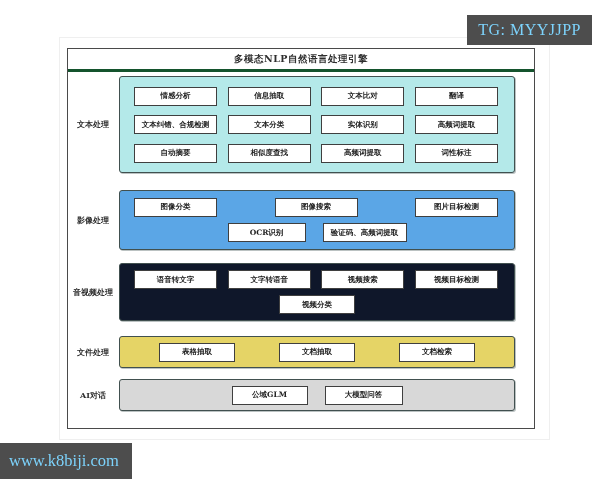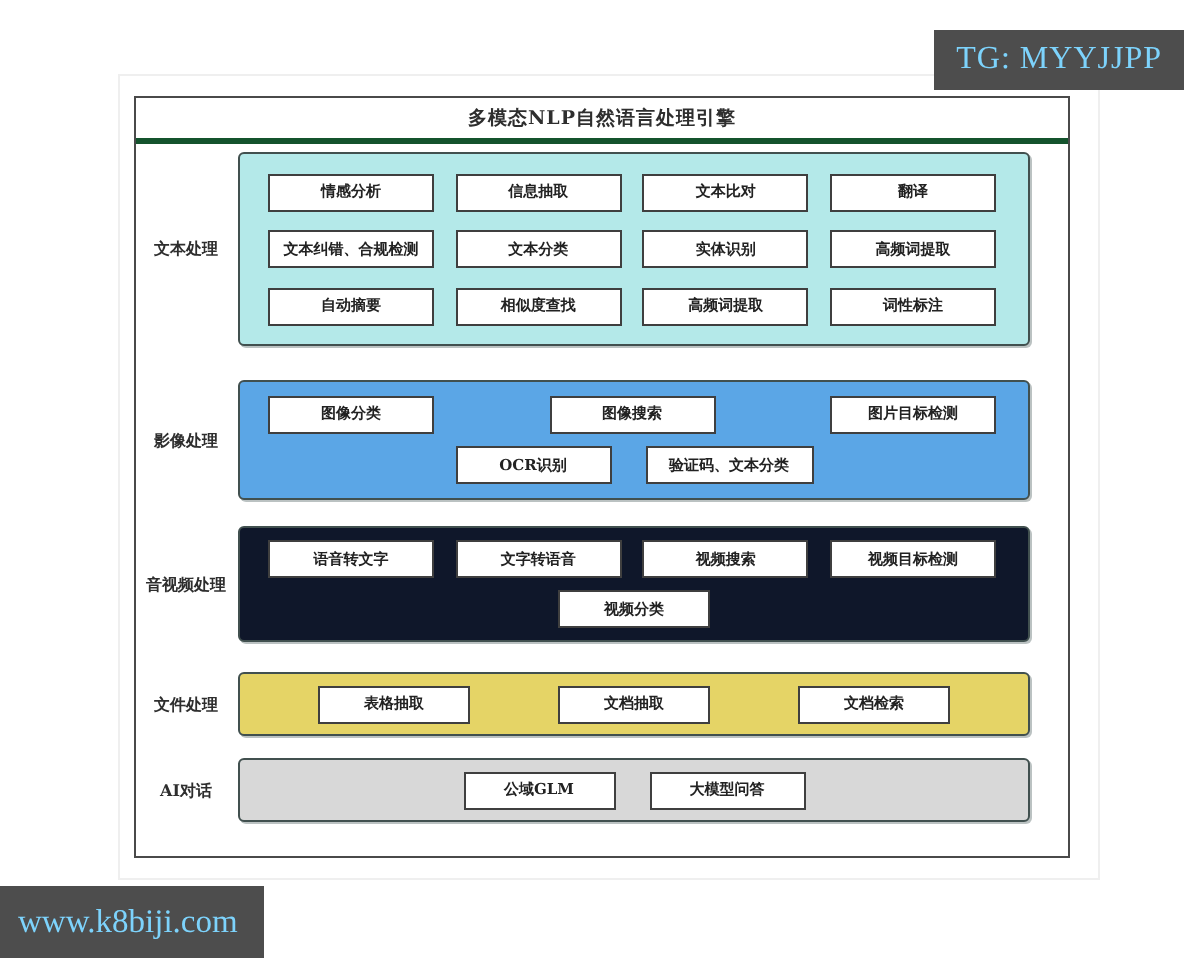--- a/index.html
+++ b/index.html
@@ -100,21 +100,21 @@
   </div>
 
   <div class="section sec-image" style="background-color: rgb(91, 166, 230);">
     <div class="row grid4">
       <div class="box">图像分类</div>
       <div class="box">图像搜索</div>
       <div class="box">图片目标检测</div>
     </div>
     <div class="row pair">
       <div class="box bw78">OCR识别</div>
-      <div class="box bw84">验证码、文本分类</div>
+      <div class="box bw84">验证码、高频词提取</div>
     </div>
   </div>
 
   <div class="section sec-av" style="background-color: #0f172a;">
     <div class="row grid4">
       <div class="box">语音转文字</div>
       <div class="box">文字转语音</div>
       <div class="box">视频搜索</div>
       <div class="box">视频目标检测</div>
     </div>

